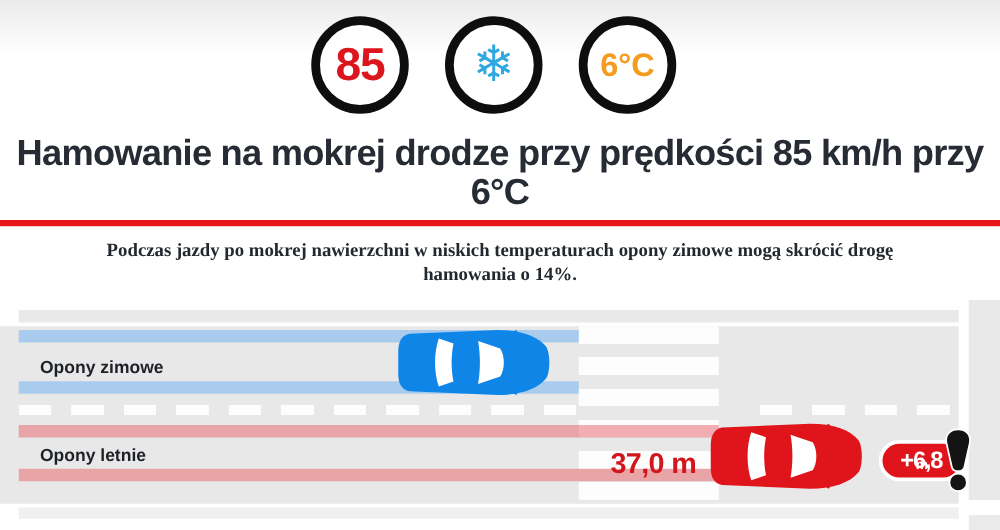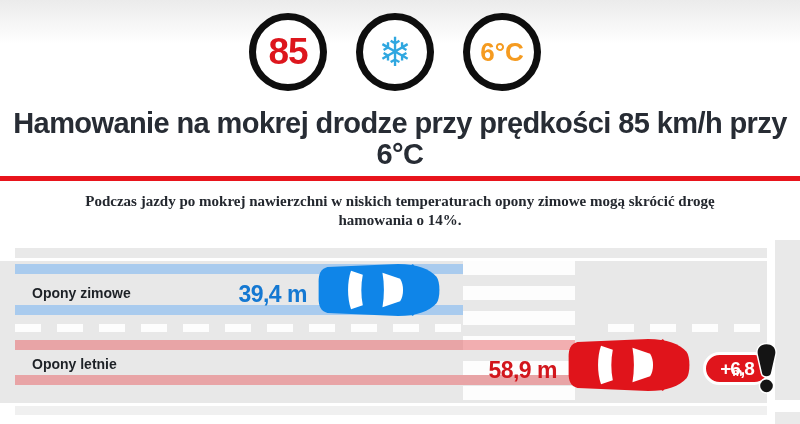--- a/index.html
+++ b/index.html
@@ -97,34 +97,33 @@
     <div class="zebra"></div>
 
     <div class="lane-blue-1"></div>
     <div class="lane-blue-2"></div>
     <div class="dash-1"></div>
     <div class="dash-2"></div>
     <div class="lane-pink-1"></div>
     <div class="lane-pink-2"></div>
 
     <div class="lane-label label-winter">Opony zimowe</div>
-    <div class="value value-winter">39,4 m</div>
 
     <svg class="car car-winter" viewBox="0 0 131 57">
       <g fill="#0f85e8">
         <path d="M90,8 L99,2 L103,7 L94,12 Z"></path>
         <path d="M90,49 L99,55 L103,50 L94,45 Z"></path>
         <path d="M12,5 C5,7 3,12 3,20 L3,37 C3,45 5,50 12,52 L84,55 C103,55 116,50 123,42 C127,37 127,20 123,15 C116,7 103,2 84,2 Z"></path>
       </g>
       <path fill="#ffffff" d="M36,9 C32,20 32,37 36,48 L48,44 C46,34 46,23 48,13 Z"></path>
       <path fill="#ffffff" d="M68,11 C70,22 70,35 68,46 L86,40 C90,34 90,23 86,17 Z"></path>
     </svg>
 
     <div class="lane-label label-summer">Opony letnie</div>
-    <div class="value value-summer">58,9 m</div>
+    <div class="value value-summer">37,0 m</div>
 
     <svg class="car car-summer" viewBox="0 0 131 57">
       <g fill="#e0141b">
         <path d="M90,8 L99,2 L103,7 L94,12 Z"></path>
         <path d="M90,49 L99,55 L103,50 L94,45 Z"></path>
         <path d="M12,5 C5,7 3,12 3,20 L3,37 C3,45 5,50 12,52 L84,55 C103,55 116,50 123,42 C127,37 127,20 123,15 C116,7 103,2 84,2 Z"></path>
       </g>
       <path fill="#ffffff" d="M36,9 C32,20 32,37 36,48 L48,44 C46,34 46,23 48,13 Z"></path>
       <path fill="#ffffff" d="M68,11 C70,22 70,35 68,46 L86,40 C90,34 90,23 86,17 Z"></path>
     </svg>

